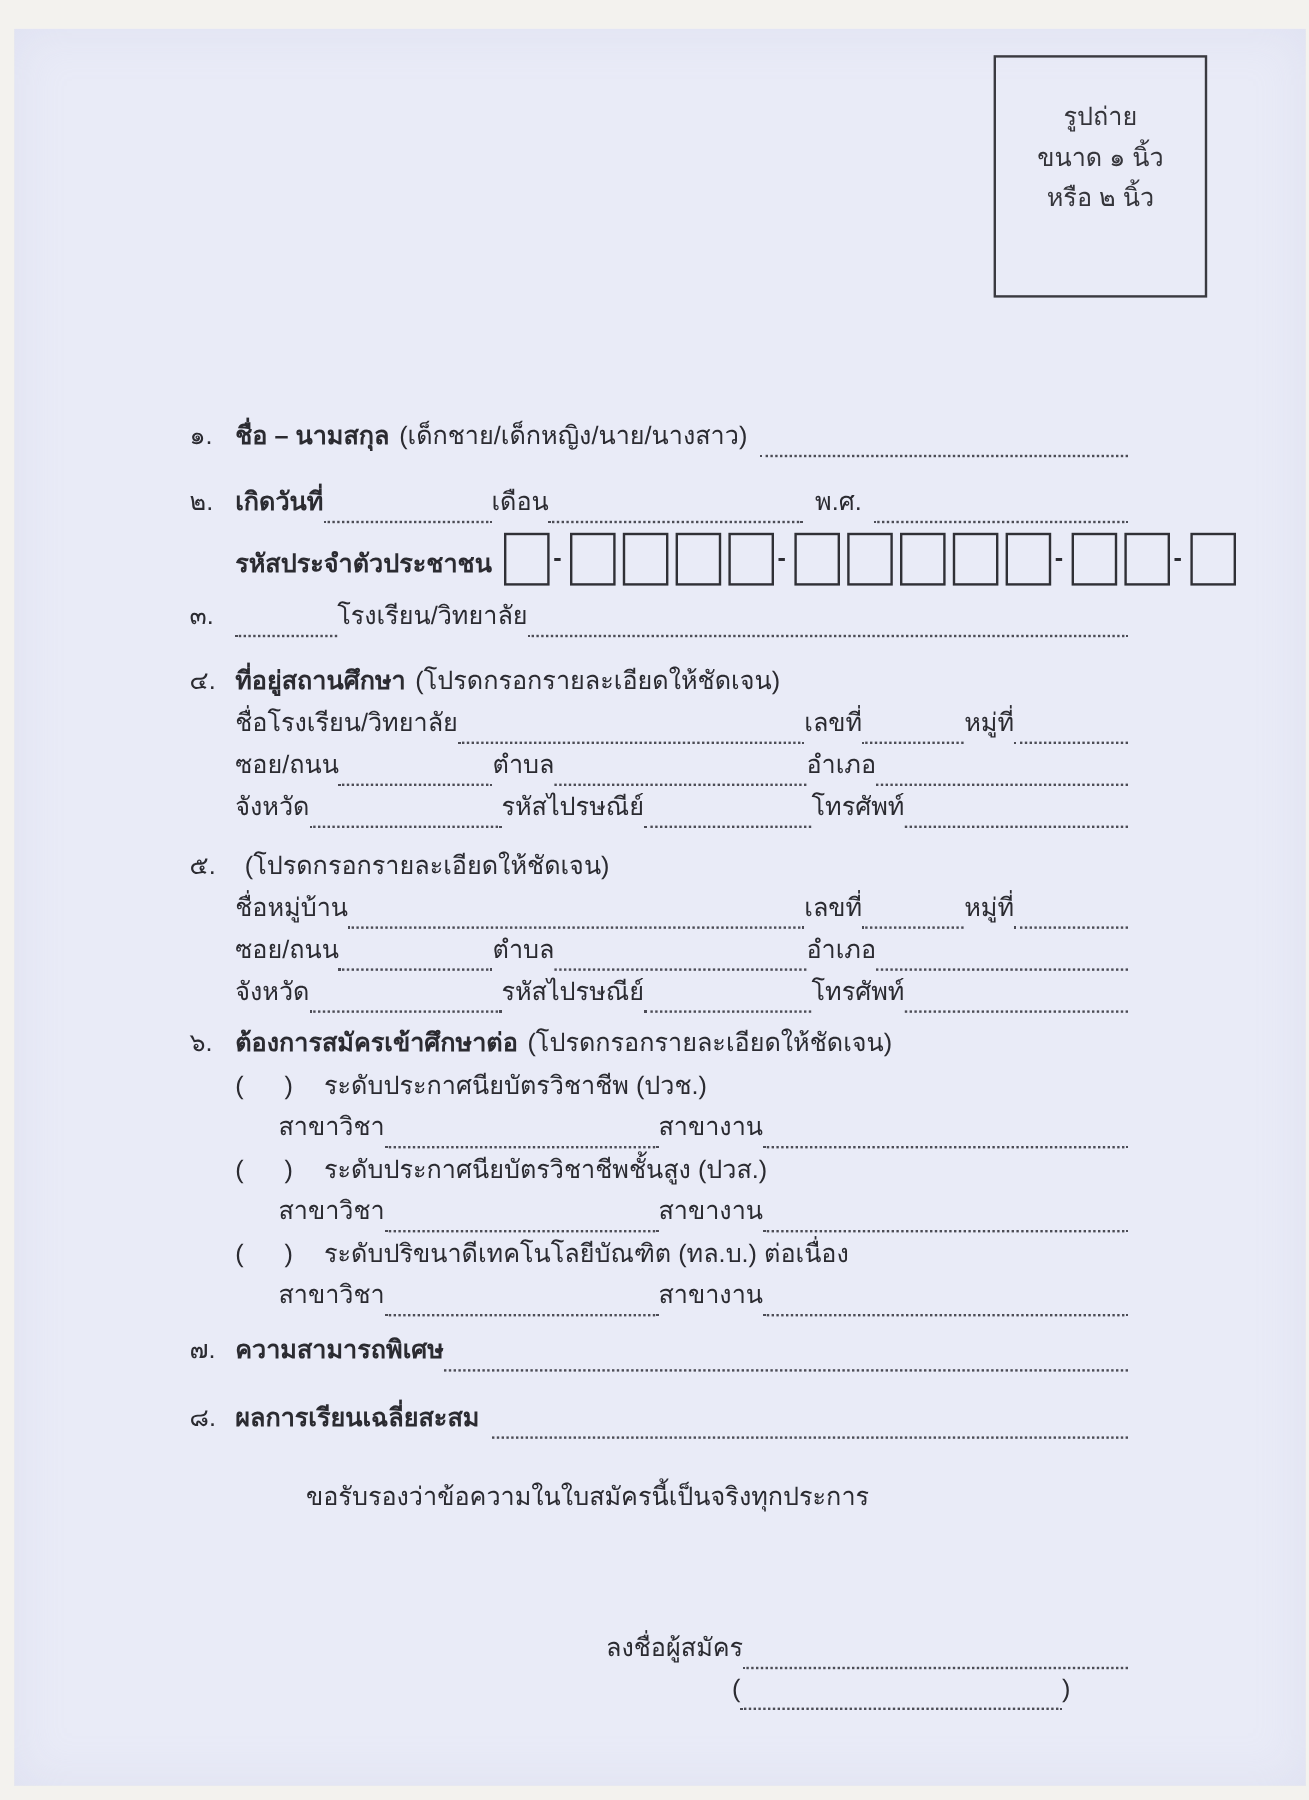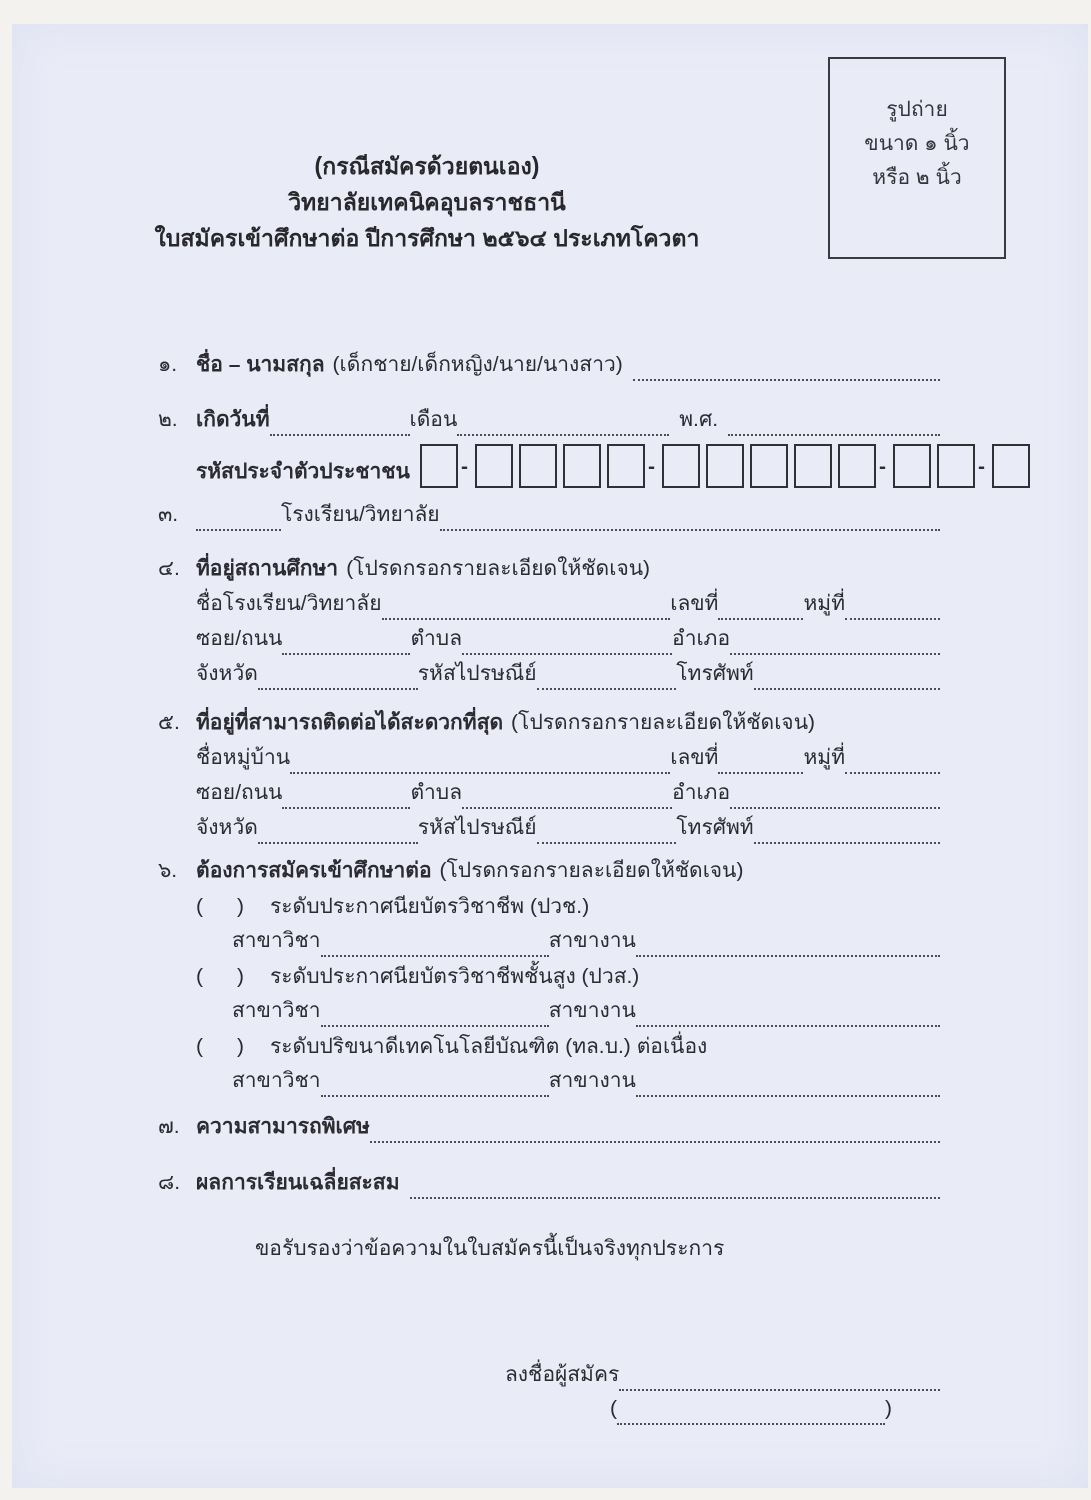--- a/index.html
+++ b/index.html
@@ -12,21 +12,21 @@
     position:relative;
   }
   .paper{
     position:absolute;
     left:12px;top:24px;right:3px;bottom:12px;
     background:#e9ebf7;
     box-shadow:inset 0 0 40px rgba(190,195,225,.25);
   }
   .photo-box{
     position:absolute;
-    left:816px;top:33px;
+    left:816px;top:22px;
     width:178px;height:202px;
     border:2px solid #3a3a40;
     display:flex;flex-direction:column;justify-content:center;align-items:center;
     padding-bottom:30px;box-sizing:border-box;
     font-size:21px;line-height:34px;color:#35353b;
   }
   .header{
     position:absolute;left:0;top:124px;width:830px;
     text-align:center;
     font-weight:bold;font-size:23px;line-height:36px;color:#27272c;
@@ -84,25 +84,20 @@
 <body>
 
 <div class="paper">
 
   <div class="photo-box">
     <div>รูปถ่าย</div>
     <div>ขนาด ๑ นิ้ว</div>
     <div>หรือ ๒ นิ้ว</div>
   </div>
 
-  <div class="header">
-    <div>(กรณีสมัครด้วยตนเอง)</div>
-    <div>วิทยาลัยเทคนิคอุบลราชธานี</div>
-    <div>ใบสมัครเข้าศึกษาต่อ ปีการศึกษา ๒๕๖๔  ประเภทโควตา</div>
-  </div>
 
   <div class="form">
 
     <div class="row line">
       <span class="no">๑.</span>
       <span class="bold lab">ชื่อ – นามสกุล</span>
       <span class="hint">(เด็กชาย/เด็กหญิง/นาย/นางสาว)</span>
       <span class="gap"></span>
       <span class="dots f1"></span>
     </div>
@@ -183,21 +178,20 @@
       <span class="lab">จังหวัด</span>
       <span class="dots w160"></span>
       <span class="lab">รหัสไปรษณีย์</span>
       <span class="dots f15"></span>
       <span class="lab">โทรศัพท์</span>
       <span class="dots f2"></span>
     </div>
 
     <div class="row line mt14">
       <span class="no">๕.</span>
-      <span class="bold lab">ที่อยู่ที่สามารถติดต่อได้สะดวกที่สุด</span>
       <span class="hint">(โปรดกรอกรายละเอียดให้ชัดเจน)</span>
     </div>
     <div class="row line indent">
       <span class="lab">ชื่อหมู่บ้าน</span>
       <span class="dots f3"></span>
       <span class="lab">เลขที่</span>
       <span class="dots w85"></span>
       <span class="lab">หมู่ที่</span>
       <span class="dots w95"></span>
     </div>

